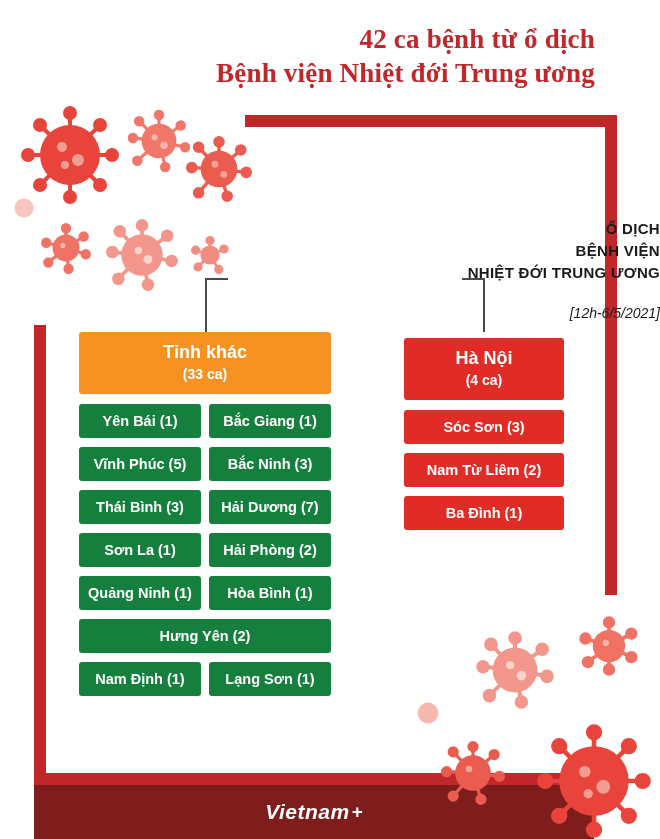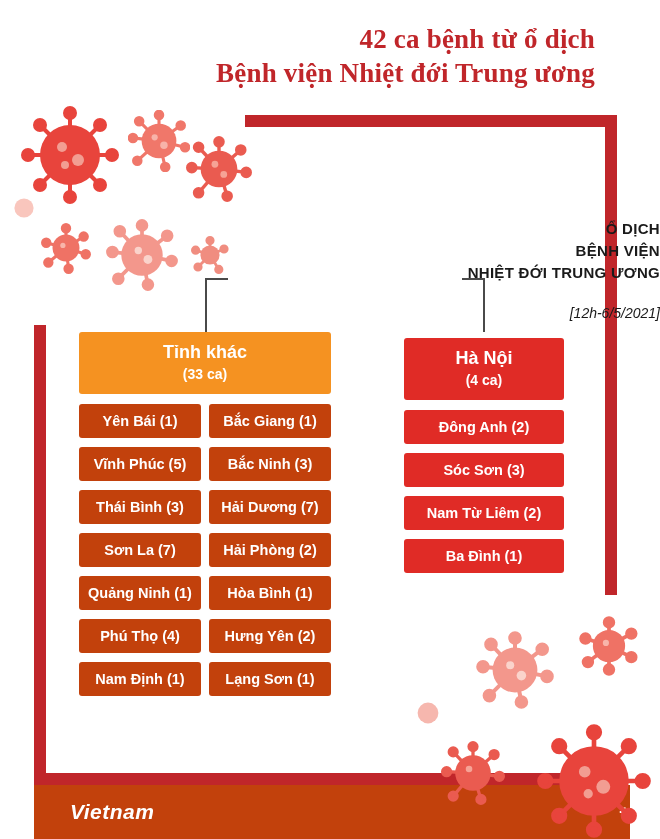--- a/index.html
+++ b/index.html
@@ -187,21 +187,21 @@
   .rows {
     margin-top: 10px;
   }
   .row {
     display: flex;
     gap: 8px;
     margin-bottom: 9px;
   }
   .cell {
     flex: 1;
-    background: #c2410c;
+    background: #15803d;
     color: #ffffff;
     font-size: 14.5px;
     font-weight: bold;
     text-align: center;
     border-radius: 3px;
     padding: 9px 0 9px 0;
     white-space: nowrap;
   }
   .hanoi-cell {
     background: #e02b26;
@@ -215,26 +215,25 @@
     white-space: nowrap;
   }
 
   
   .brand {
     position: absolute;
     top: 785px;
     left: 34px;
     width: 560px;
     height: 54px;
-    background: #c2410c;
+    background: #7f1d1d;
     z-index: 40;
     display: flex;
     align-items: center;
-    justify-content: space-between;
-    padding-left: 36px;
+    justify-content: center;
   }
   .brand-text {
     color: #ffffff;
     font-size: 21px;
     font-weight: bold;
     font-style: italic;
     letter-spacing: 0.5px;
   }
   .brand-plus {
     color: #ffffff;
@@ -420,45 +419,43 @@
       </div>
       <div class="row">
         <div class="cell">Vĩnh Phúc (5)</div>
         <div class="cell">Bắc Ninh (3)</div>
       </div>
       <div class="row">
         <div class="cell">Thái Bình (3)</div>
         <div class="cell">Hải Dương (7)</div>
       </div>
       <div class="row">
-        <div class="cell">Sơn La (7)</div>
+        <div class="cell">Sơn La (1)</div>
         <div class="cell">Hải Phòng (2)</div>
       </div>
       <div class="row">
         <div class="cell">Quảng Ninh (1)</div>
         <div class="cell">Hòa Bình (1)</div>
       </div>
       <div class="row">
-        <div class="cell">Phú Thọ (4)</div>
         <div class="cell">Hưng Yên (2)</div>
       </div>
       <div class="row">
         <div class="cell">Nam Định (1)</div>
         <div class="cell">Lạng Sơn (1)</div>
       </div>
     </div>
   </div>
 
   <div class="col-hanoi">
     <div class="col-header red">
       <div class="ch-title">Hà Nội</div>
       <div class="ch-count">(4 ca)</div>
     </div>
     <div class="rows">
-      <div class="hanoi-cell">Đông Anh (2)</div>
       <div class="hanoi-cell">Sóc Sơn (3)</div>
       <div class="hanoi-cell">Nam Từ Liêm (2)</div>
       <div class="hanoi-cell">Ba Đình (1)</div>
     </div>
   </div>
 
   <svg class="virus" style="top:630px; left:475px;" width="80" height="80" viewBox="0 0 100 100">
     <g stroke="#f3978c" stroke-width="5" fill="none">
       <line x1="50" y1="50" x2="50" y2="10"></line>
         <circle cx="50" cy="10" r="6" fill="#f3978c"></circle>

